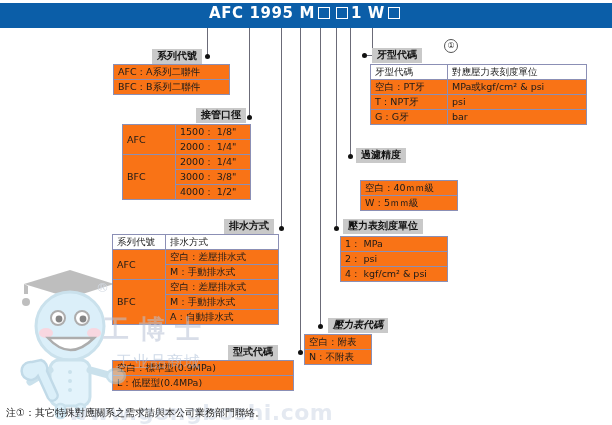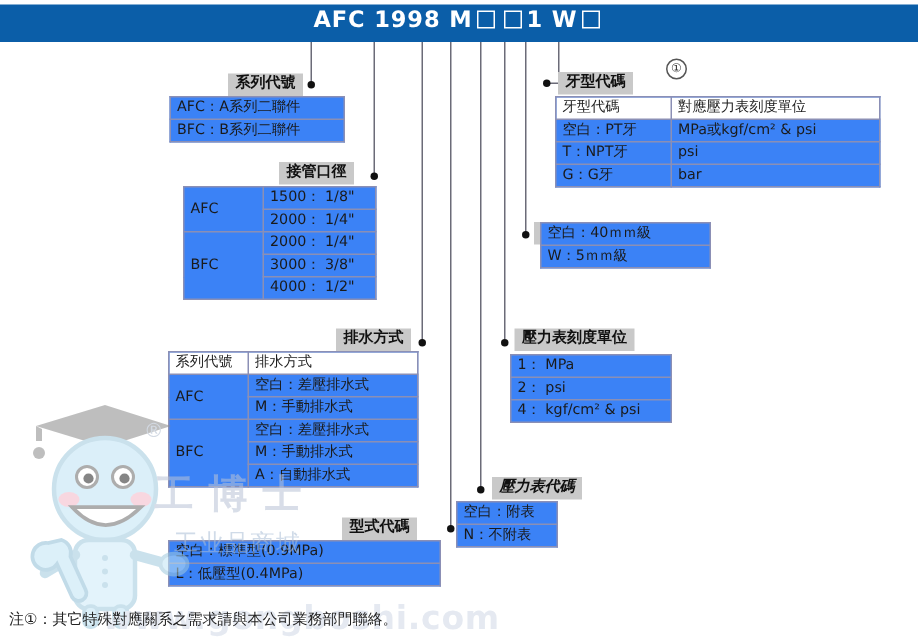--- a/index.html
+++ b/index.html
@@ -30,21 +30,21 @@
   .lead-h{position:absolute;height:1px;background:#6b6b78;}
   .lead-dot{position:absolute;width:5px;height:5px;border-radius:50%;background:#111;}
   
   .cap{
     position:absolute;background:#c9c9c9;color:#111;
     font-weight:bold;font-size:10px;padding:1px 5px 2px 5px;
     white-space:nowrap;line-height:12px;
   }
   
   table.spec{
-    position:absolute;border-collapse:collapse;background:#3b82f6;
+    position:absolute;border-collapse:collapse;background:#f97316;
     font-size:9.5px;line-height:11px;
   }
   table.spec td{
     border:1px solid #8b8fb5;
     padding:1px 4px 2px 4px;
     white-space:nowrap;color:#1a1a1a;
   }
   table.spec td.hd{background:#ffffff;}
   table.spec td.ser{text-align:left;margin-top:27px;}
   
@@ -78,21 +78,21 @@
   }
   #wm-reg{
     position:absolute;left:88px;top:30px;font-size:13px;color:#b0bccd;
   }
 </style>
 </head>
 <body>
 
 <div id="header-bar"></div>
 <div id="header-code">
-  <span>AFC 1998 M</span>
+  <span>AFC 1995 M</span>
   <span class="code-box"></span>
   <span class="code-box"></span>
   <span>1 W</span>
   <span class="code-box"></span>
 </div>
 
 <div class="lead-v" style="left:207px;top:28px;height:28px;"></div>
 <div class="lead-h" style="left:207px;top:56px;width:1px;"></div>
 <div class="lead-dot" style="left:205px;top:54px;"></div>
 
@@ -123,21 +123,21 @@
   <tbody>
       <tr>
     <td>AFC：A系列二聯件</td>
   </tr>
   <tr>
     <td>BFC：B系列二聯件</td>
   </tr>
 </tbody>
   </table>
 
-<div class="cap" style="left:186px;top:108px;">接管口徑</div>
+<div class="cap" style="left:196px;top:108px;">接管口徑</div>
 <table class="spec" style="left:122px;top:124px;">
   <tbody>
       <tr>
     <td class="ser" rowspan="2" style="width:44px;">AFC</td>
     <td style="width:66px;">1500： 1/8"</td>
   </tr>
   <tr>
     <td>2000： 1/4"</td>
   </tr>
   <tr>
@@ -209,21 +209,21 @@
     <td>psi</td>
   </tr>
   <tr>
     <td>G：G牙</td>
     <td>bar</td>
   </tr>
 </tbody>
   </table>
 
 <div class="cap" style="left:356px;top:148px;">過濾精度</div>
-<table class="spec" style="left:360px;top:148px;width:114px;">
+<table class="spec" style="left:360px;top:180px;width:98px;">
   <tbody>
       <tr>
     <td>空白：40ｍｍ級</td>
   </tr>
   <tr>
     <td>W：5ｍｍ級</td>
   </tr>
 </tbody>
   </table>
 

